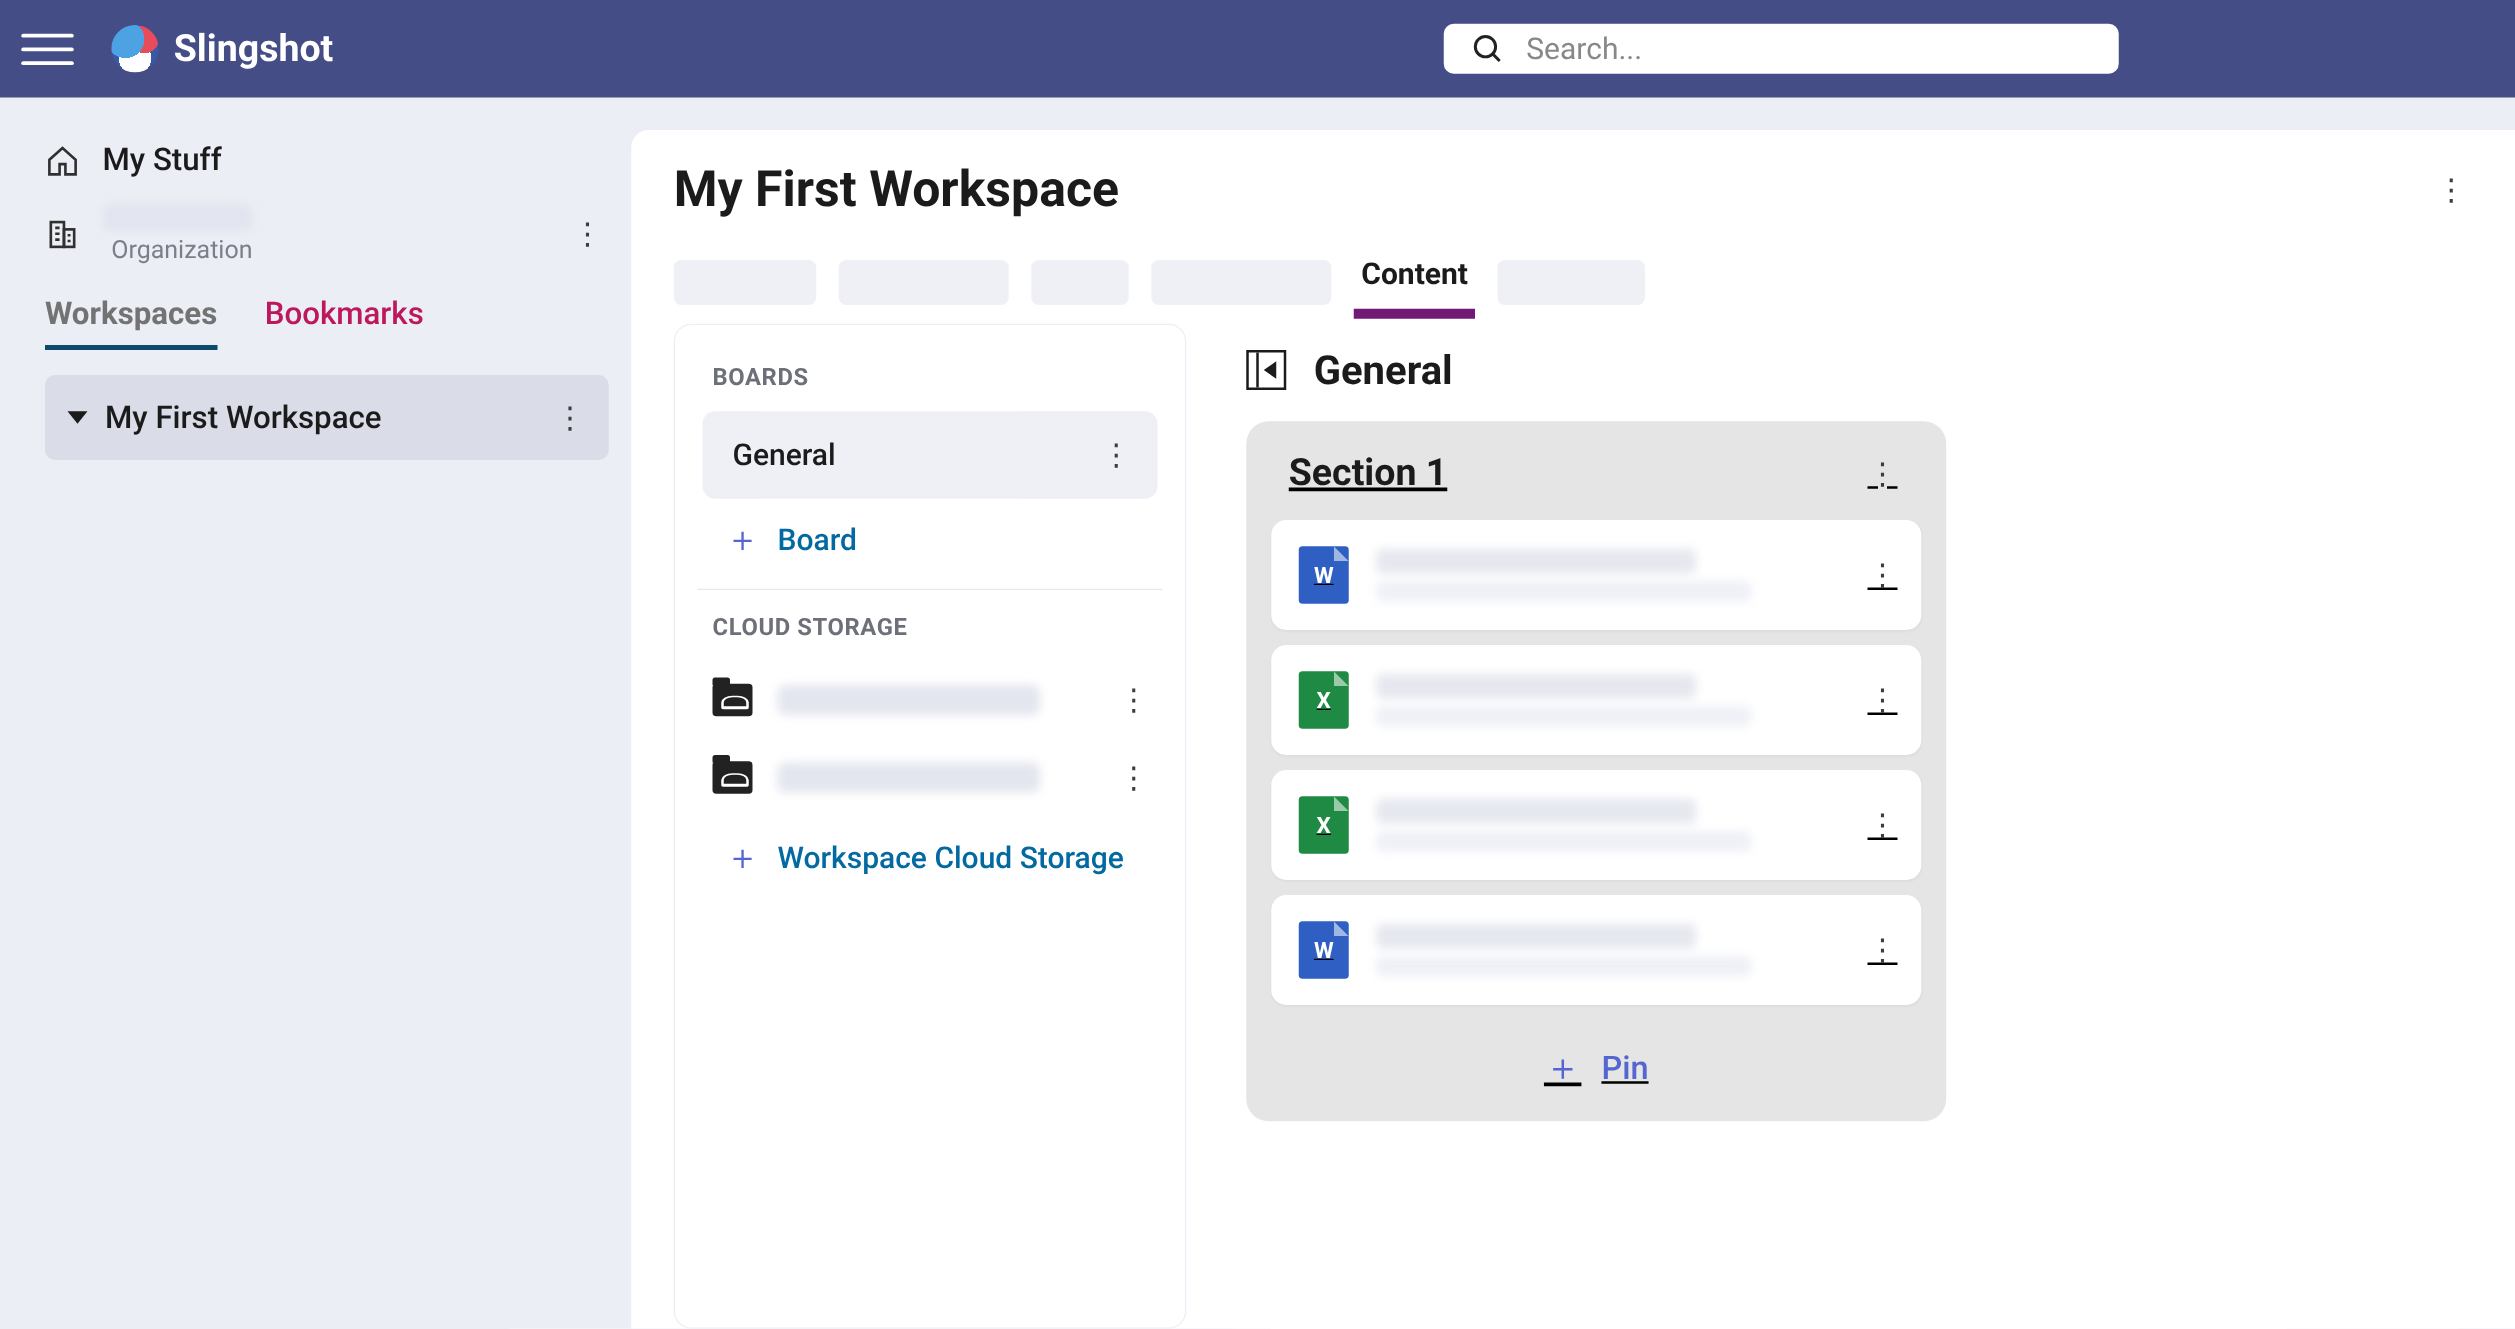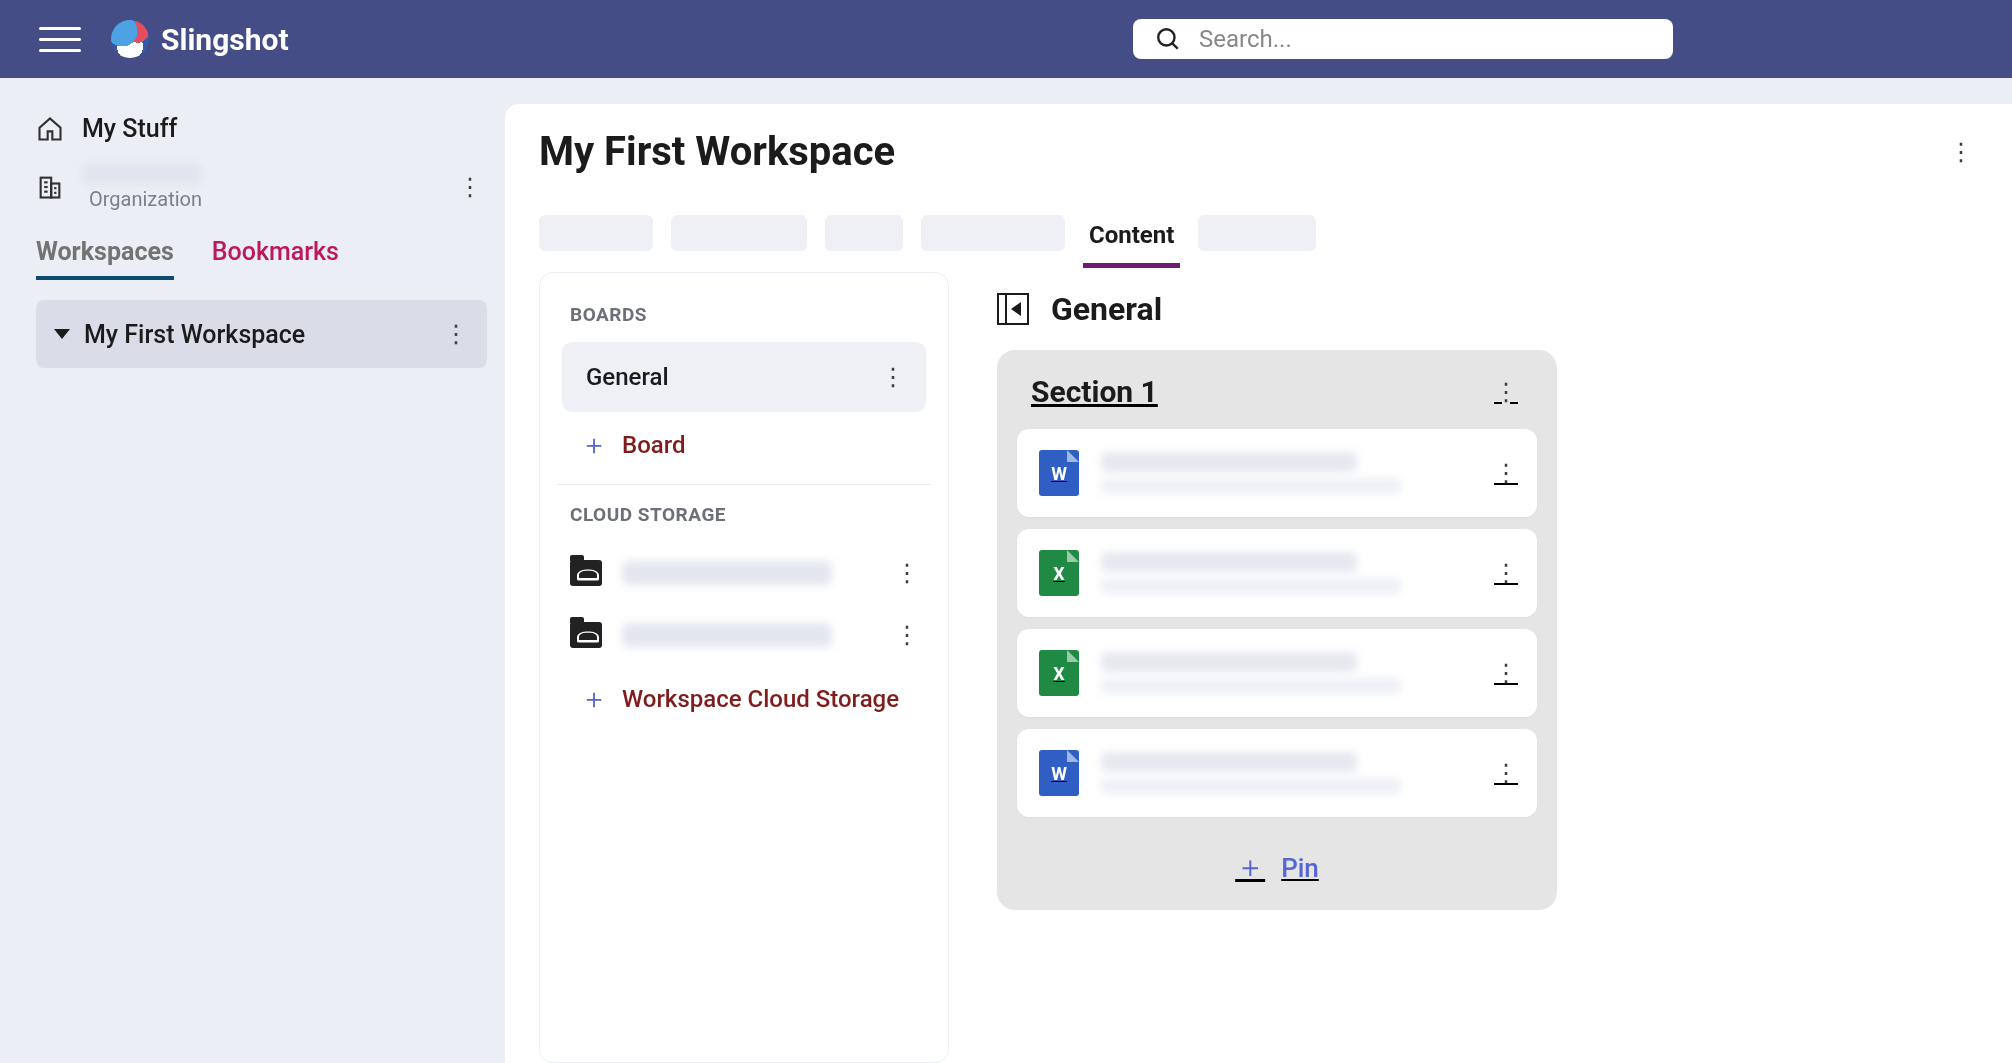--- a/index.html
+++ b/index.html
@@ -1,19 +1,19 @@
 <!DOCTYPE html>
 <html><head>
 <meta charset="utf-8">
 <style>
 * { box-sizing: border-box; margin: 0; padding: 0; font-family: -apple-system, BlinkMacSystemFont, "Segoe UI", Roboto, Arial, sans-serif; }
 body { background: #eceef5; width: 2012px; height: 1063px; overflow: hidden; }
 
 
-.topbar { height: 78px; background: #444d85; display: flex; align-items: center; padding: 0 39px; gap: 30px; }
+.topbar { height: 78px; background: #444d85; display: flex; align-items: center; padding: 0 17px; gap: 30px; }
 .hamburger { width: 42px; height: 42px; display: flex; flex-direction: column; justify-content: center; gap: 8px; cursor: pointer; }
 .hamburger span { display: block; height: 3px; background: #ffffff; border-radius: 2px; }
 .logo-block { display: flex; align-items: center; gap: 12px; }
 .logo-icon { width: 38px; height: 38px; border-radius: 50%; position: relative; background: radial-gradient(circle at 30% 30%, #4da2e3 0 40%, transparent 40%), radial-gradient(circle at 70% 30%, #e74c5d 0 30%, transparent 30%), radial-gradient(circle at 50% 70%, #ffffff 0 40%, transparent 40%), #3858a8; }
 .logo-text { font-size: 30px; font-weight: 700; color: #ffffff; }
 .search-wrap { margin-left: auto; margin-right: 300px; }
 .search { width: 540px; height: 40px; background: #ffffff; border-radius: 8px; display: flex; align-items: center; padding: 0 22px; gap: 18px; }
 .search svg { width: 26px; height: 26px; stroke: #222; fill: none; stroke-width: 2.2; }
 .search input { border: 0; outline: 0; font-size: 24px; color: #444; flex: 1; background: transparent; }
 .search input::placeholder { color: #888; }
@@ -37,32 +37,32 @@
 .ws-caret { width: 0; height: 0; border-left: 8px solid transparent; border-right: 8px solid transparent; border-top: 10px solid #1b1b1b; }
 .ws-label { font-size: 25px; color: #1b1b1b; font-weight: 500; }
 
 
 .main { flex: 1; background: #ffffff; border-radius: 14px 0 0 0; margin-top: 26px; padding: 24px 34px 0 34px; display: flex; flex-direction: column; }
 .main-hdr { display: flex; align-items: center; gap: 28px; }
 .main-title { font-size: 40px; font-weight: 700; color: #1b1b1b; }
 .tabs-main { display: flex; gap: 18px; margin-top: 26px; padding-bottom: 0; align-items: center; }
 .tab-ph { height: 36px; background: #eef0f6; border-radius: 6px; }
 .tab-ph.w1{width:114px}.tab-ph.w2{width:136px}.tab-ph.w3{width:78px}.tab-ph.w4{width:144px}.tab-ph.w6{width:118px}
-.tab-m { font-size: 24px; font-weight: 700; color: #1b1b1b; padding: 4px 6px 14px 6px; border-bottom: 5px solid #701a75; margin-bottom: -4px; cursor: pointer; margin-top: 16px; }
+.tab-m { font-size: 24px; font-weight: 700; color: #1b1b1b; padding: 4px 6px 14px 6px; border-bottom: 8px solid #701a75; margin-bottom: -4px; cursor: pointer; }
 
 
 .content-row { display: flex; gap: 26px; margin-top: 8px; height: 100%; min-height: 0; }
 .col { background: #ffffff; border: 1px solid #eceef5; border-radius: 14px; flex-shrink: 0; }
 .col.boards { width: 410px; padding: 24px 22px; }
 .sec-hdr { font-size: 19px; font-weight: 700; letter-spacing: 0.5px; color: #6d7078; margin: 6px 0 16px 8px; }
 .board-item { background: #eef0f6; border-radius: 10px; height: 70px; display: flex; align-items: center; padding: 0 16px 0 24px; }
 .board-label { font-size: 24px; color: #1b1b1b; font-weight: 500; }
 .add-row { display: flex; align-items: center; gap: 16px; padding: 14px 0 18px 18px; cursor: pointer; }
 .add-row .plus { color: #5565d1; font-size: 28px; font-weight: 300; width: 26px; text-align: center; }
-.add-row .lbl { color: #7f1d1d; font-size: 24px; font-weight: 500; }
+.add-row .lbl { color: #0369a1; font-size: 24px; font-weight: 500; }
 .divider { height: 1px; background: #e6e8ef; margin: 2px -4px 18px -4px; }
 .cloud-item { display: flex; align-items: center; gap: 20px; padding: 14px 2px 14px 8px; position: relative; }
 .folder-ic { width: 32px; height: 26px; background: #222; border-radius: 3px; position: relative; }
 .folder-ic::before { content: ""; position: absolute; top: -5px; left: 0; width: 14px; height: 6px; background: #222; border-radius: 2px 2px 0 0; }
 .folder-ic::after { content: ""; position: absolute; left: 7px; top: 6px; width: 18px; height: 12px; border: 2px solid #fff; border-bottom: 4px solid #fff; border-radius: 9px 9px 2px 2px; transform: scaleY(0.6); }
 .blur-txt { height: 24px; background: #e4e6ef; border-radius: 6px; filter: blur(4px); flex: 1; max-width: 210px; margin-right: auto;}
 
 .col.board-content { flex: 1; border: 0; padding: 18px 22px; }
 .bh { display: flex; align-items: center; gap: 22px; }
 .collapse-ic { width: 32px; height: 32px; border: 2px solid #1b1b1b; display: flex; align-items: center; position: relative; }

